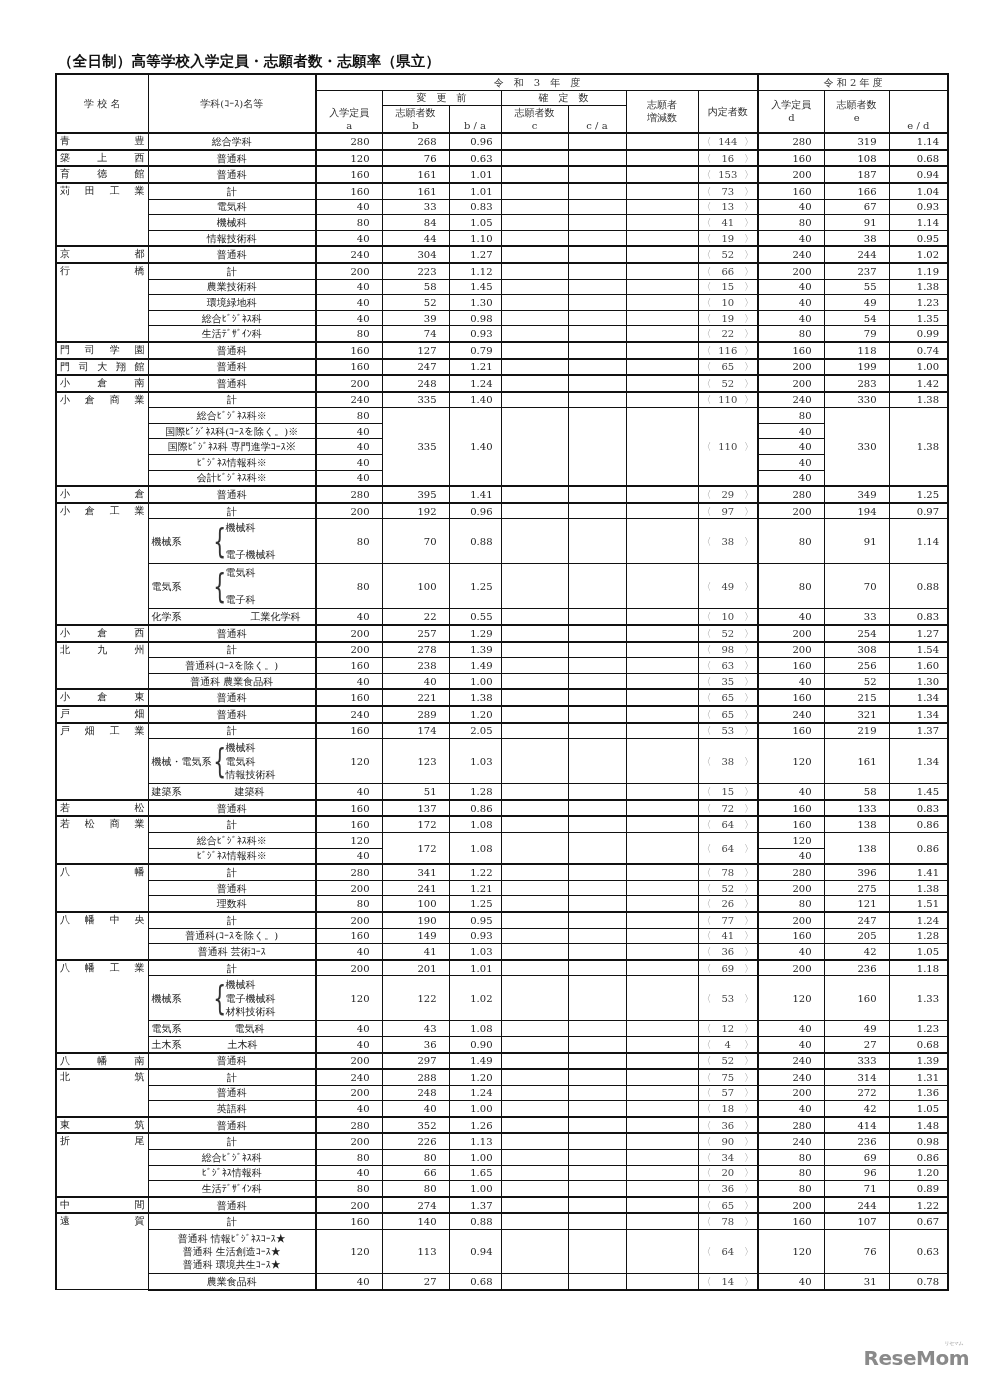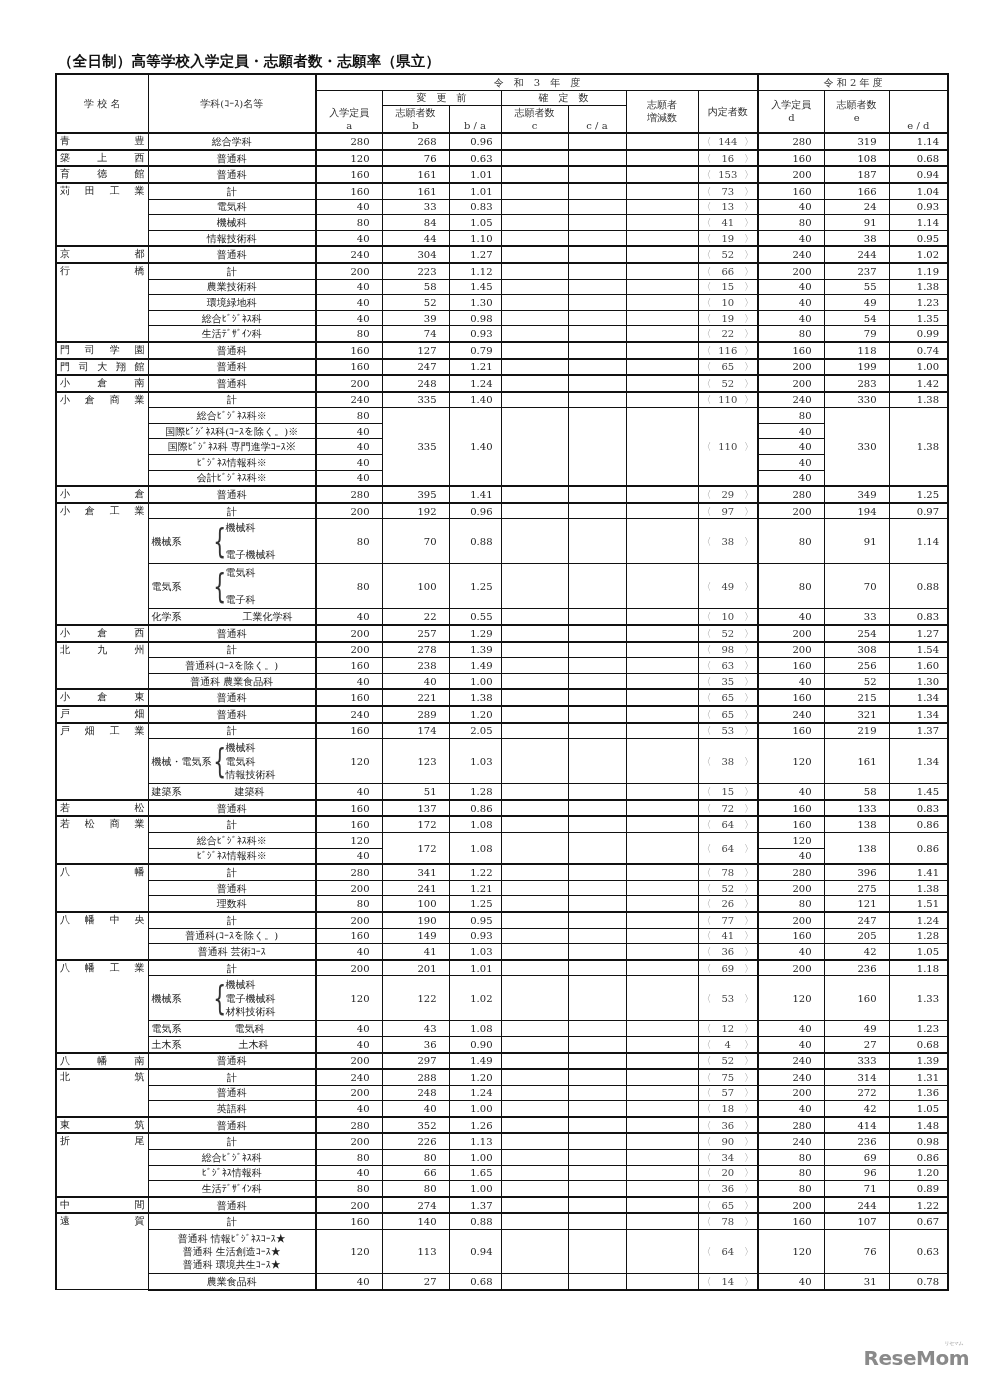--- a/index.html
+++ b/index.html
@@ -201,21 +201,21 @@
         <td class=""></td>
         <td class=""></td>
         <td class="c ">
           <div class="nai">
             <b>〈</b>
             <span>13</span>
             <b>〉</b>
           </div>
         </td>
         <td class="r bl ">40</td>
-        <td class="r ">24</td>
+        <td class="r ">67</td>
         <td class="rr br ">0.93</td>
       </tr>
       <tr>
         <td class="c">機械科</td>
         <td class="r bl ">80</td>
         <td class="r ">84</td>
         <td class="rr ">1.05</td>
         <td class=""></td>
         <td class=""></td>
         <td class=""></td>
@@ -624,21 +624,21 @@
             <b>〈</b>
             <span>49</span>
             <b>〉</b>
           </div>
         </td>
         <td class="r bl ">80</td>
         <td class="r ">70</td>
         <td class="rr br ">0.88</td>
       </tr>
       <tr>
-        <td><span style="display:inline-block;width:75px">化学系</span><span style="margin-left:16px">工業化学科</span></td>
+        <td><span style="display:inline-block;width:75px">化学系</span><span style="margin-left:24px">工業化学科</span></td>
         <td class="r bl ">40</td>
         <td class="r ">22</td>
         <td class="rr ">0.55</td>
         <td class=""></td>
         <td class=""></td>
         <td class=""></td>
         <td class="c ">
           <div class="nai">
             <b>〈</b>
             <span>10</span>
@@ -1138,21 +1138,21 @@
             <b>〈</b>
             <span>12</span>
             <b>〉</b>
           </div>
         </td>
         <td class="r bl ">40</td>
         <td class="r ">49</td>
         <td class="rr br ">1.23</td>
       </tr>
       <tr>
-        <td><span style="display:inline-block;width:75px">土木系</span><span style="margin-left:12px">土木科</span></td>
+        <td><span style="display:inline-block;width:75px">土木系</span><span style="margin-left:1px">土木科</span></td>
         <td class="r bl ">40</td>
         <td class="r ">36</td>
         <td class="rr ">0.90</td>
         <td class=""></td>
         <td class=""></td>
         <td class=""></td>
         <td class="c ">
           <div class="nai">
             <b>〈</b>
             <span>4</span>

